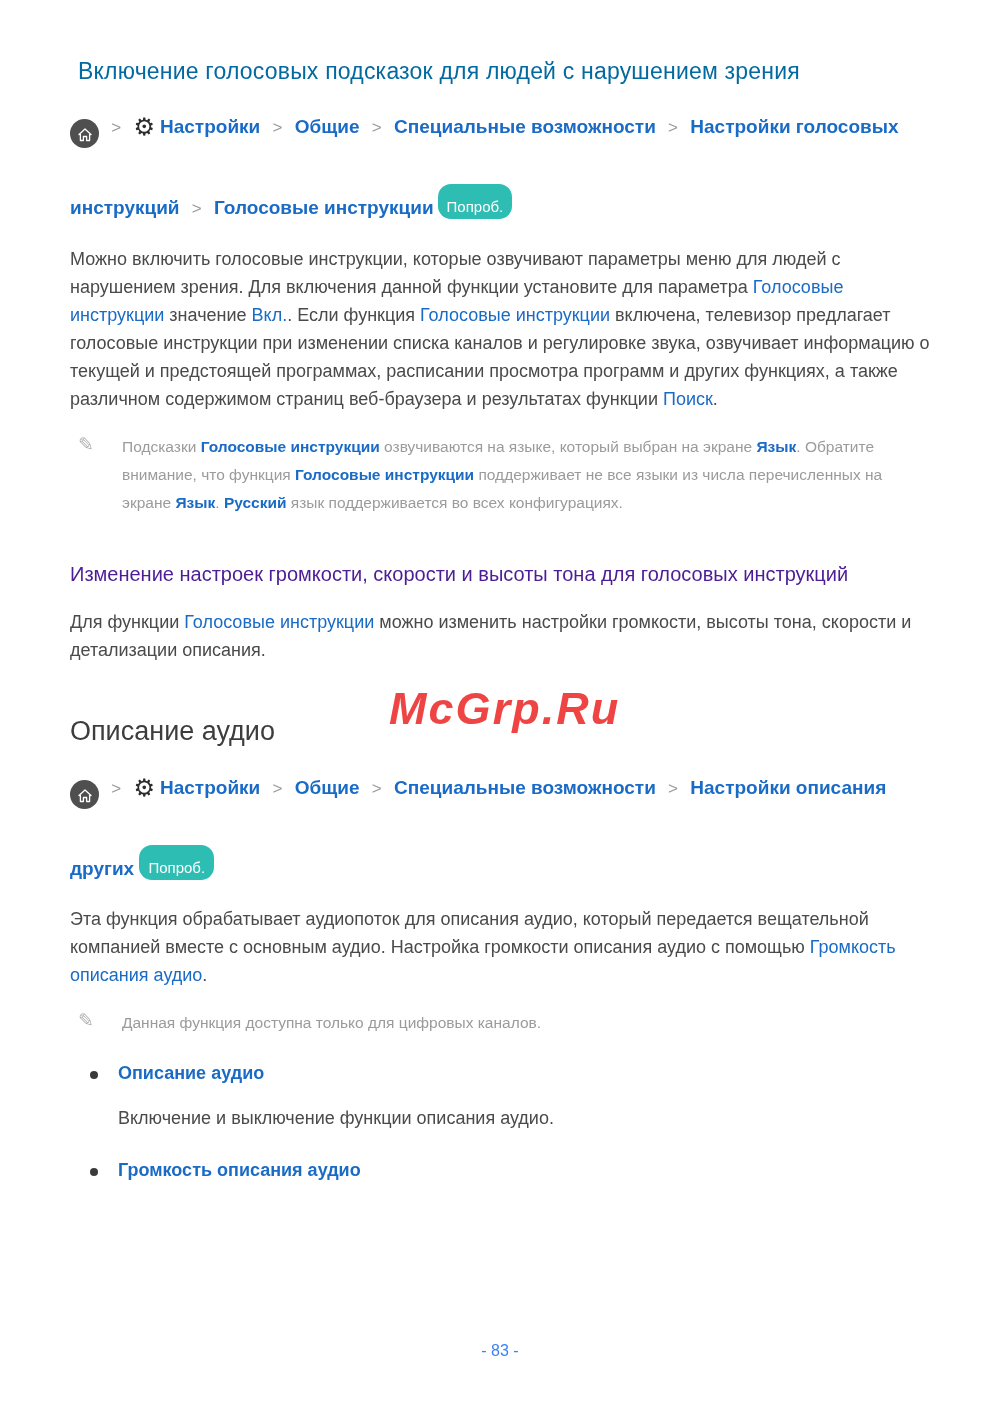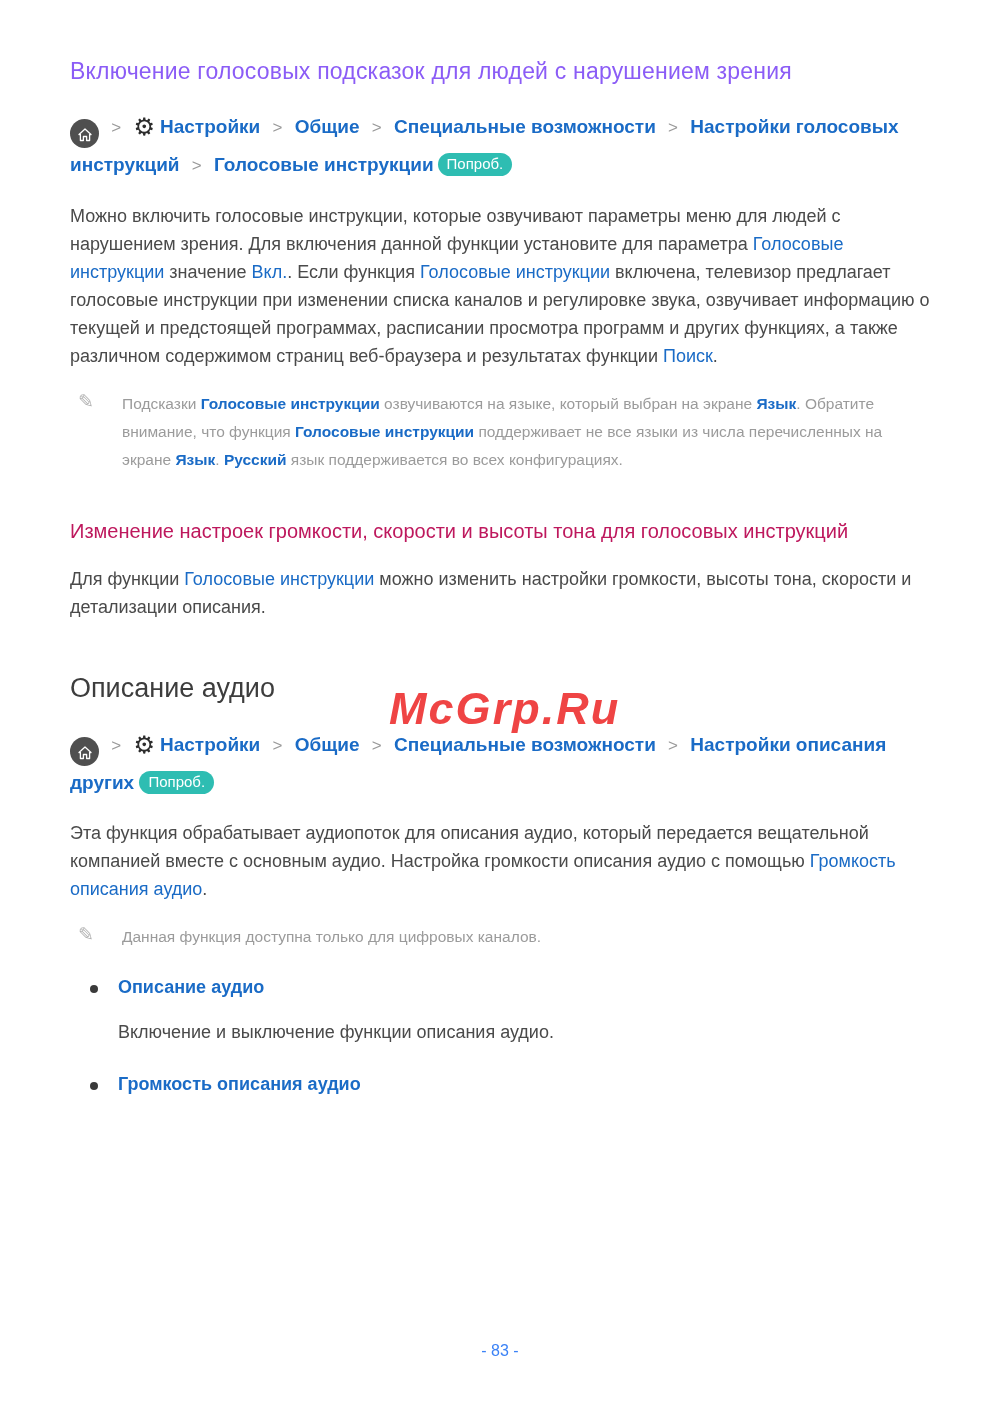--- a/index.html
+++ b/index.html
@@ -12,28 +12,28 @@
     color: #4a4a4a;
     position: relative;
     overflow: hidden;
   }
   .content {
     padding: 58px 70px 0 70px;
   }
   h1.page-title {
     font-size: 23px;
     font-weight: normal;
-    color: #8b5cf6;
-    margin: 0 0 25px 0;
+    color: #0369a1;
+    margin: 0 0 25px 8px;
     letter-spacing: 0.2px;
   }
   h2.section-title {
     font-size: 20px;
     font-weight: normal;
-    color: #be185d;
+    color: #4c1d95;
     margin: 46px 0 22px 0;
   }
   h2.chapter-title {
     font-size: 27px;
     font-weight: normal;
     color: #3d3d3d;
     margin: 52px 0 24px 0;
   }
   .breadcrumb {
     font-size: 19px;
@@ -69,25 +69,26 @@
     vertical-align: -2px;
     margin-right: 5px;
     font-family: "DejaVu Sans", sans-serif;
   }
   .badge {
     display: inline-block;
     background: #2ebdb2;
     color: #ffffff;
     font-size: 15px;
     line-height: 22px;
-    padding: 0 9px 1px 9px;
+    padding: 12px 9px 1px 9px;
     border-radius: 13px;
     vertical-align: 2px;
     margin-left: 4px;
     cursor: pointer;
+    margin-top: 36px;
   }
   p.body {
     font-size: 18px;
     line-height: 28px;
     margin: 0 0 20px 0;
     color: #4a4a4a;
   }
   .seg-link { color: #1a6bc6; cursor: pointer; }
   .seg-link-bold { color: #1a6bc6; font-weight: bold; cursor: pointer; }
   .note {

